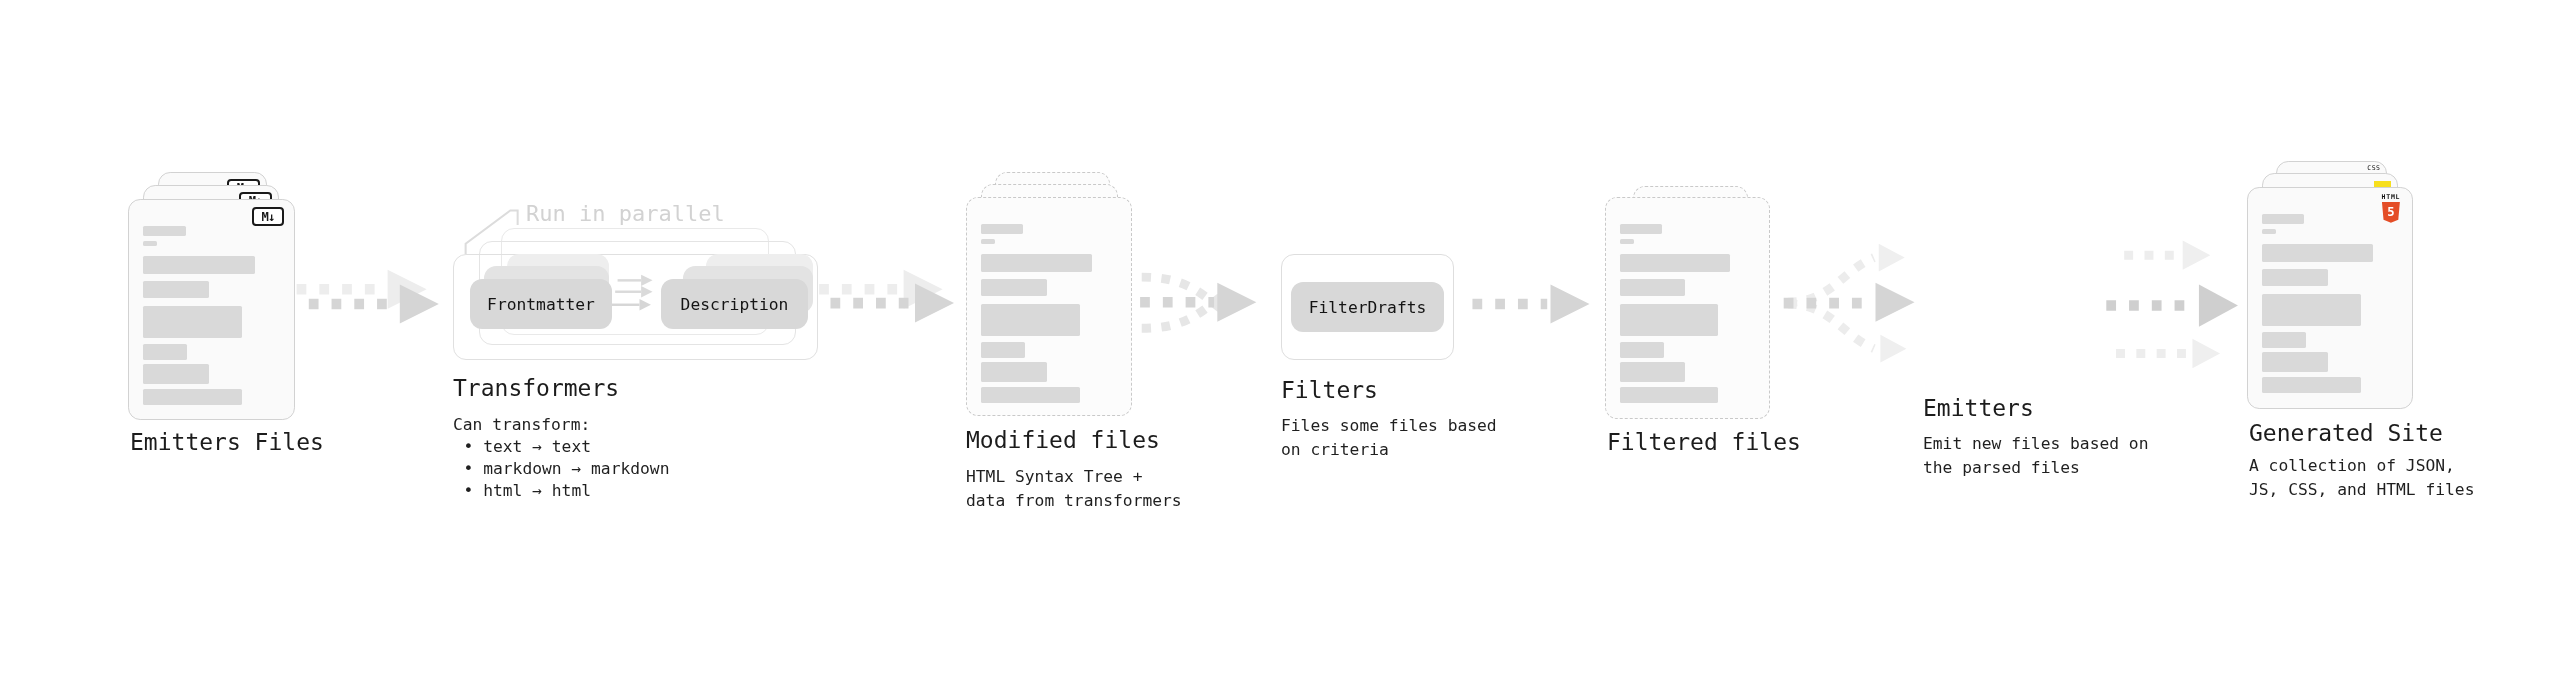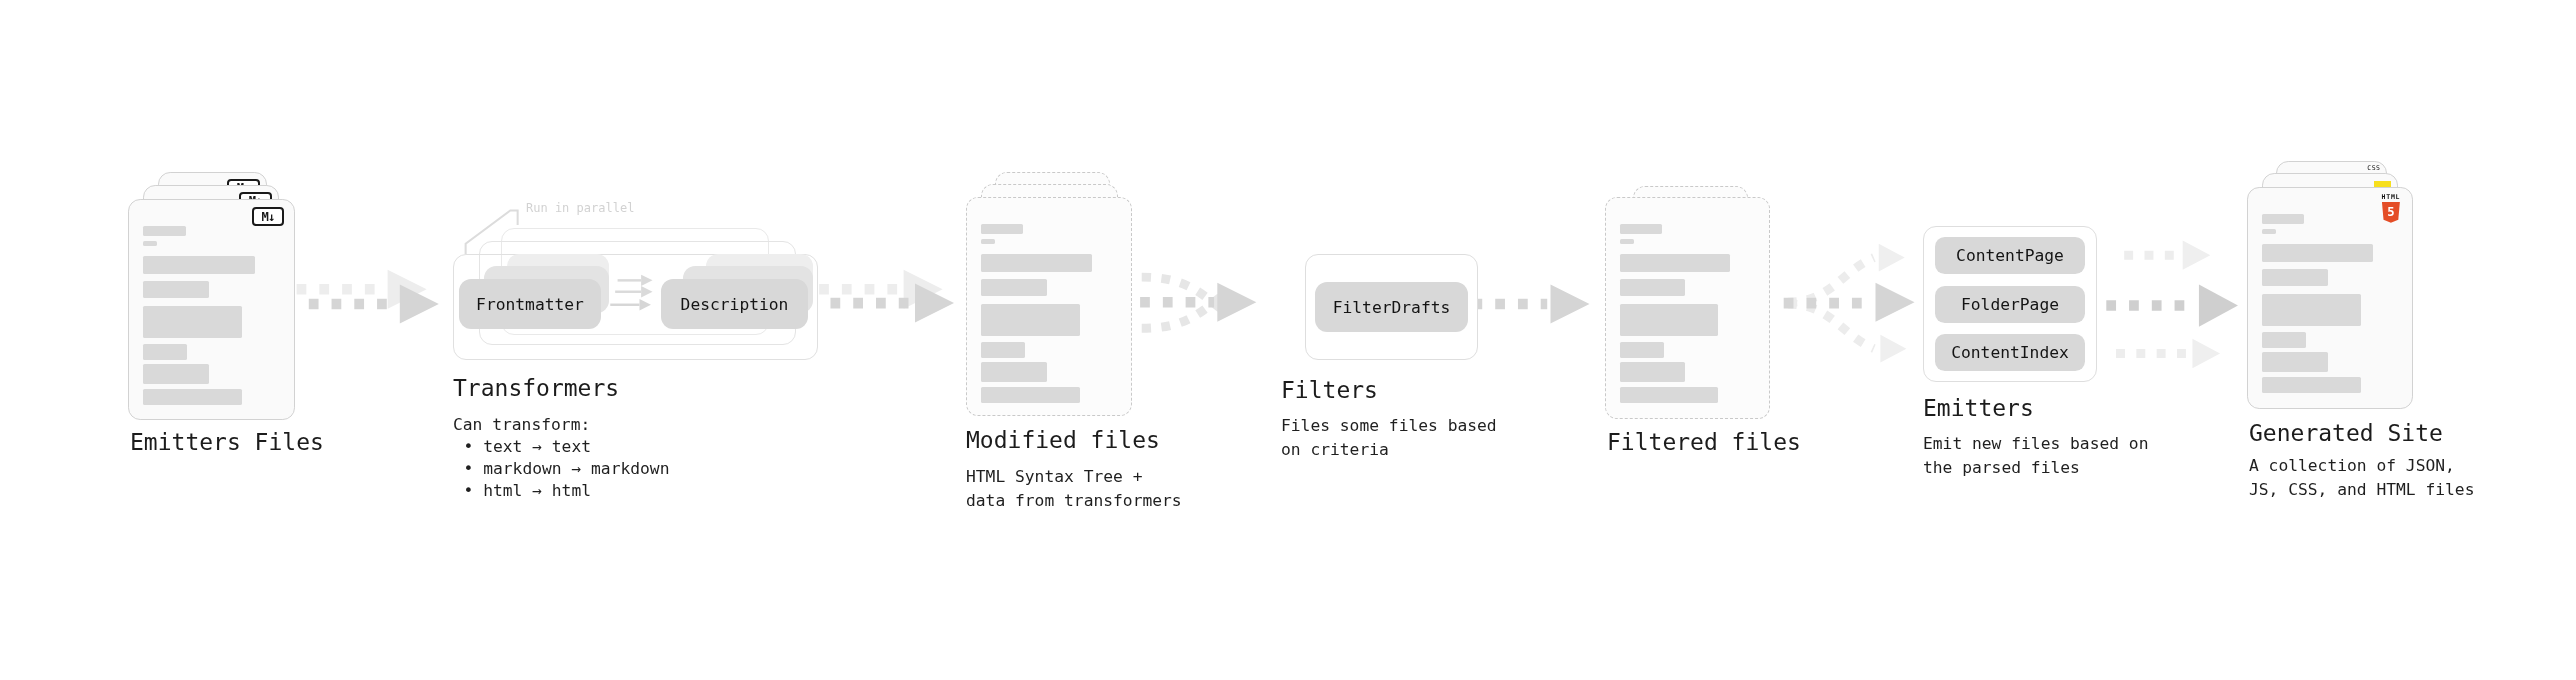--- a/index.html
+++ b/index.html
@@ -45,30 +45,30 @@
   .frame{position:absolute;border:1.6px solid #e0e0e0;border-radius:13px;box-sizing:border-box;background:transparent;}
   .frame.f-back{border-color:#e9e9e9;}
   .frame.f-mid{border-color:#e4e4e4;}
   .frame.solid-bg{background:#ffffff;border-color:#dedede;}
   .pill{position:absolute;background:#d8d8d8;border-radius:12.2px;box-sizing:border-box;
     display:flex;align-items:center;justify-content:center;font-size:16.3px;color:#141414;white-space:nowrap;}
   .pill.echo1{background:#e3e3e3;}
   .pill.echo2{background:#eeeeee;}
   .emitters-box{display:flex;flex-direction:column;justify-content:center;gap:11.4px;padding:11.4px;}
   .em-pill{position:static;height:37px;border-radius:9.8px;flex:0 0 auto;}
-  .filters-box{display:flex;align-items:center;justify-content:center;margin-left:24px;}
+  .filters-box{display:flex;align-items:center;justify-content:center;}
   .filter-pill{position:static;width:153px;height:50px;}
 
   
   .stage-title{position:absolute;font-size:23px;line-height:26px;color:#1c1c1c;white-space:nowrap;}
   .stage-sub{position:absolute;font-size:16.3px;line-height:24.4px;color:#1f1f1f;white-space:nowrap;}
   .stage-sub span{display:block;}
   .stage-sub.tight{line-height:22px;}
   .stage-sub .indent{padding-left:10.6px;}
-  .annotation{position:absolute;font-size:12px;color:#d2d2d2;white-space:nowrap;}
+  .annotation{position:absolute;font-size:22px;color:#d2d2d2;white-space:nowrap;}
 </style>
 </head>
 <body>
 
 <div class="canvas">
 
   <svg class="arrows" width="2576" height="681" viewBox="0 0 3170 838">
 
     <g transform="translate(-15,-18)" opacity="1">
       <line x1="380" y1="374" x2="486" y2="374" stroke="#ededed" stroke-width="13" stroke-dasharray="12 16"></line>
@@ -160,21 +160,21 @@
   <div class="stage">
     <div class="frame f-back" style="left:501px;top:228px;width:268px;height:107px"></div>
     <div class="frame f-mid" style="left:479px;top:241px;width:317px;height:104px"></div>
     <div class="frame" style="left:453px;top:254px;width:365px;height:106px"></div>
 
     <div class="pill echo2" style="left:507px;top:254px;width:102px;height:43px"></div>
     <div class="pill echo1" style="left:484px;top:266px;width:125px;height:47px"></div>
     <div class="pill echo2" style="left:706px;top:254px;width:107px;height:43px"></div>
     <div class="pill echo1" style="left:683px;top:266px;width:130px;height:47px"></div>
 
-    <div class="pill" style="left:459px;top:279px;width:142px;height:50px">Frontmatter</div>
+    <div class="pill" style="left:470px;top:279px;width:142px;height:50px">Frontmatter</div>
     <div class="pill" style="left:661px;top:279px;width:147px;height:50px">Description</div>
 
     <div class="annotation" style="left:526px;top:201px">Run in parallel</div>
 
     <div class="stage-title" style="left:453px;top:375px">Transformers</div>
     <div class="stage-sub tight" style="left:453px;top:414px">
       <span>Can transform:</span>
       <span class="indent">• text → text</span>
       <span class="indent">• markdown → markdown</span>
       <span class="indent">• html → html</span>
@@ -225,25 +225,20 @@
         <div class="bar b5"></div>
           <div class="bar b6"></div>
         <div class="bar b7"></div>
           <div class="bar b8"></div>
       </div>
     </div>
     <div class="stage-title" style="left:1607px;top:429px">Filtered files</div>
   </div>
 
   <div class="stage">
-    <div class="frame solid-bg emitters-box" style="left:1923px;top:226px;width:174px;height:156px">
-      <div class="pill em-pill">ContentPage</div>
-      <div class="pill em-pill">FolderPage</div>
-      <div class="pill em-pill">ContentIndex</div>
-    </div>
     <div class="stage-title" style="left:1923px;top:395px">Emitters</div>
     <div class="stage-sub" style="left:1923px;top:432px">
       <span>Emit new files based on</span>
       <span>the parsed files</span>
     </div>
   </div>
 
   <div class="stage">
     <div class="doc" style="left:2276px;top:161px;width:111px;height:222px">
       <div class="css-badge">

